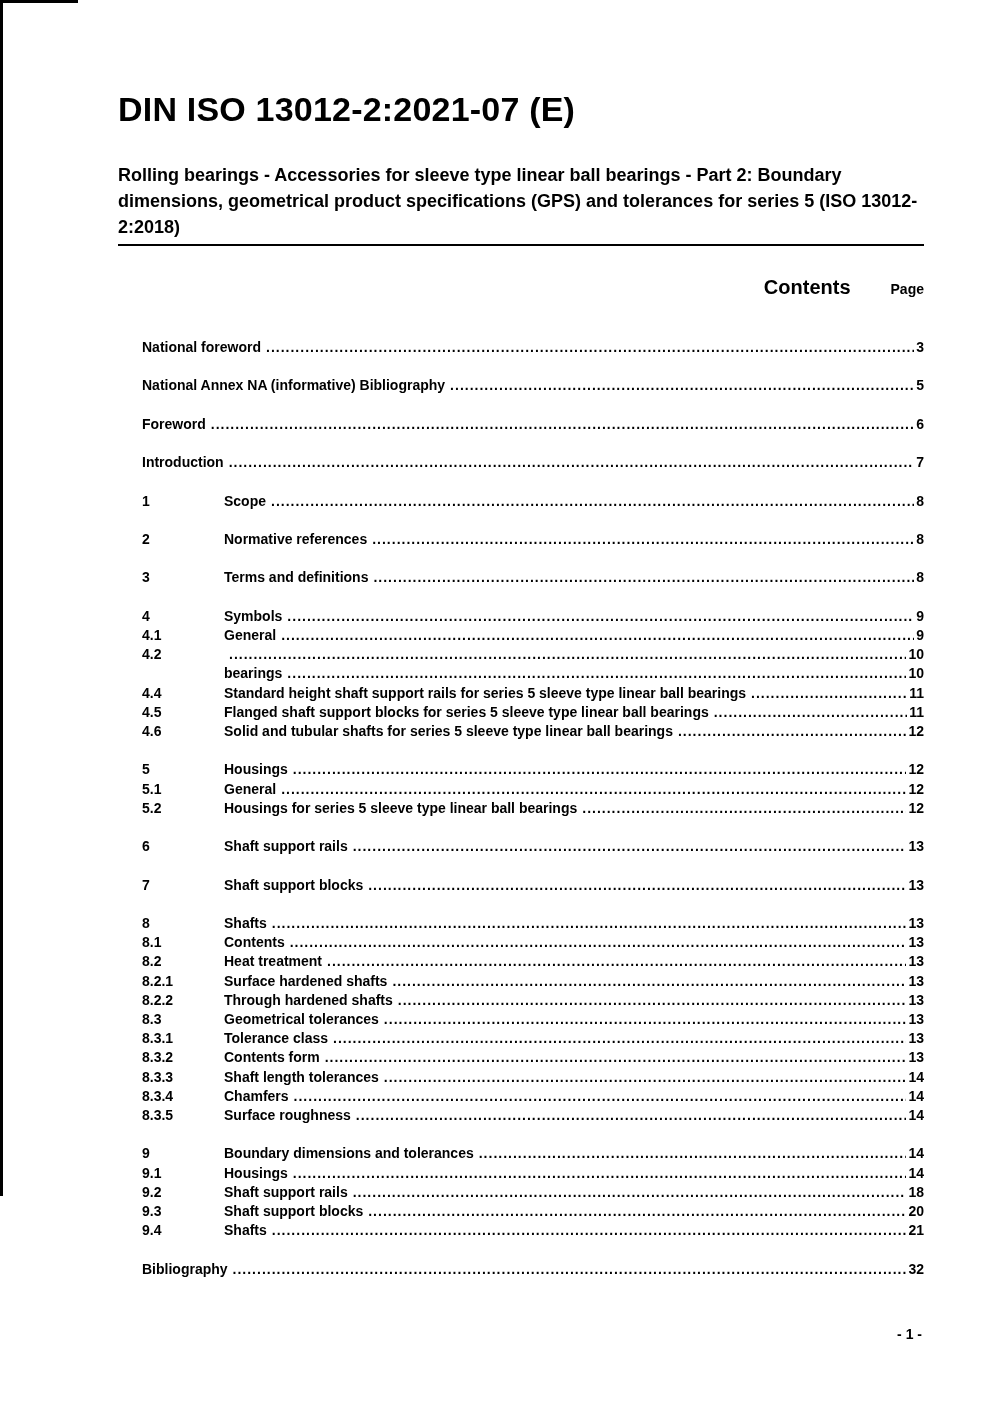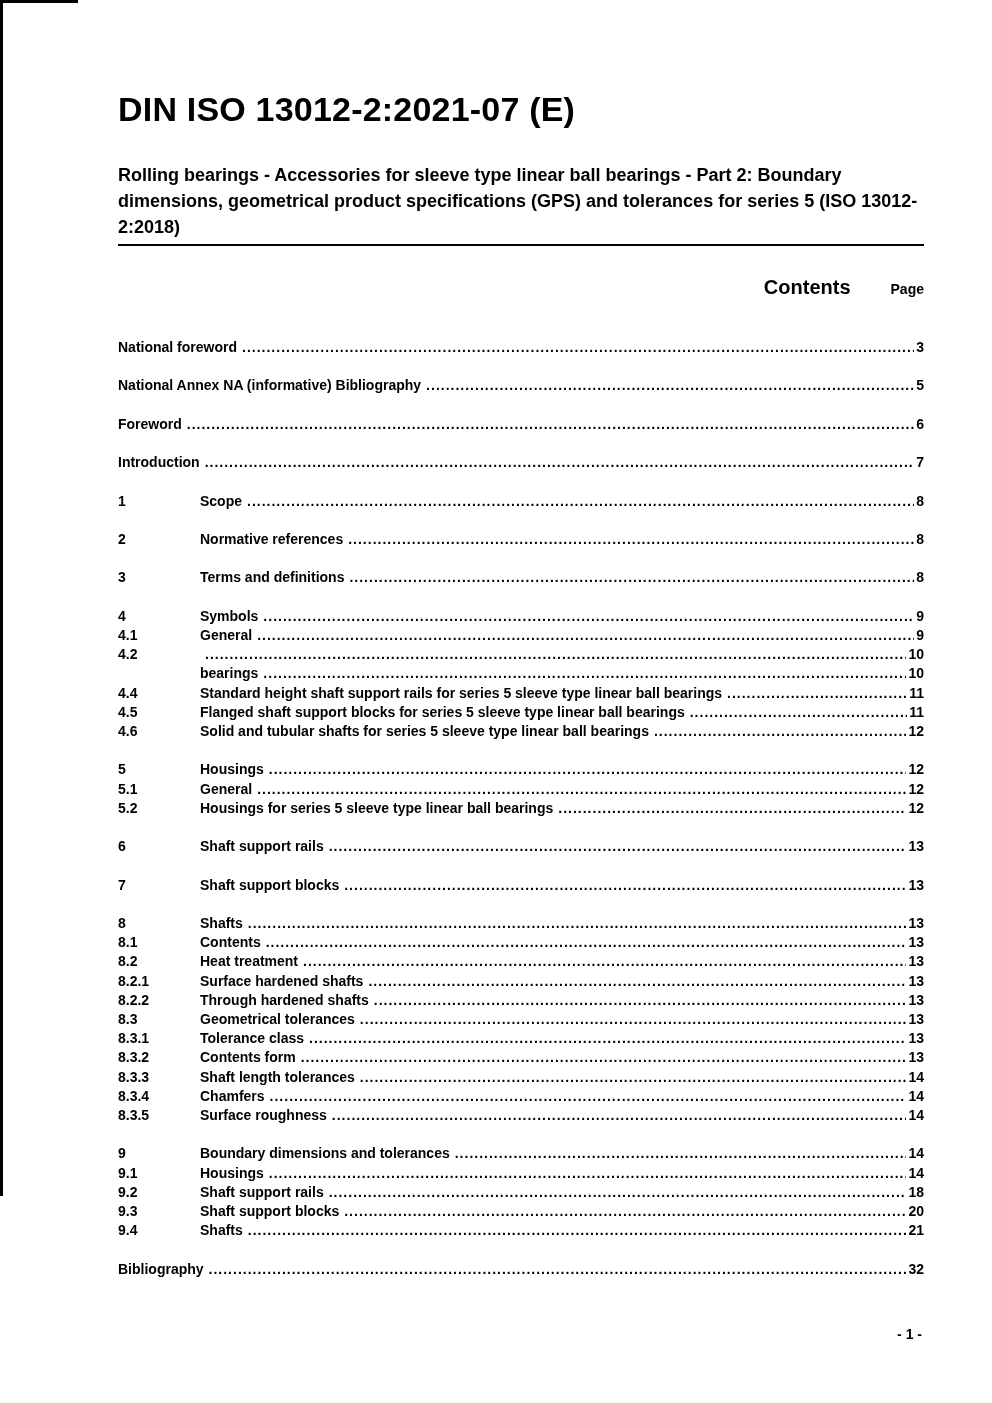--- a/index.html
+++ b/index.html
@@ -30,21 +30,21 @@
     position: absolute; top: 276px; left: 118px; width: 806px;
     display: flex; justify-content: flex-end; align-items: baseline;
   }
   .contents-title { font-size: 20px; font-weight: bold; }
   .page-col-label { font-size: 14px; font-weight: bold; margin-left: 40px; }
 
   .toc {
     position: absolute; top: 338px; left: 118px; width: 806px;
     font-size: 14px; font-weight: bold;
   }
-  .toc-row { display: flex; align-items: flex-start; line-height: 19.2px; }
+  .toc-row { display: flex; align-items: flex-start; line-height: 19.2px; margin-left: 24px; }
   .toc-row.gap { margin-top: 19.2px; }
   .toc-num   { flex: 0 0 82px; }
   .toc-label { }
   .toc-dots  {
     flex: 1 1 0; min-width: 10px; overflow: hidden; white-space: nowrap;
     margin: 0 2px 0 5px; letter-spacing: 1px;
   }
   .toc-dots::after {
     content: "....................................................................................................................................................................................................................................................................";
   }

